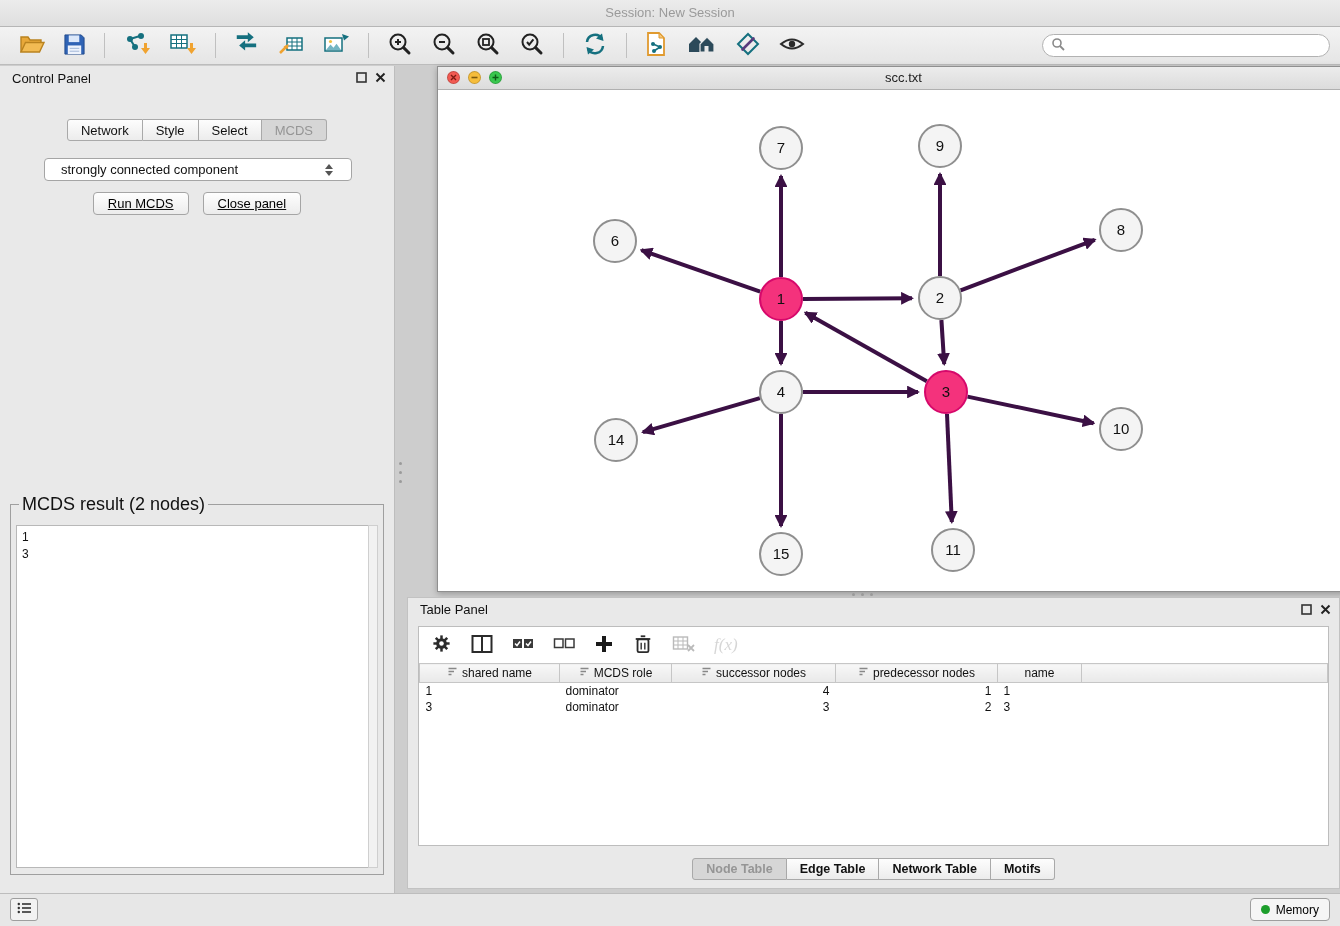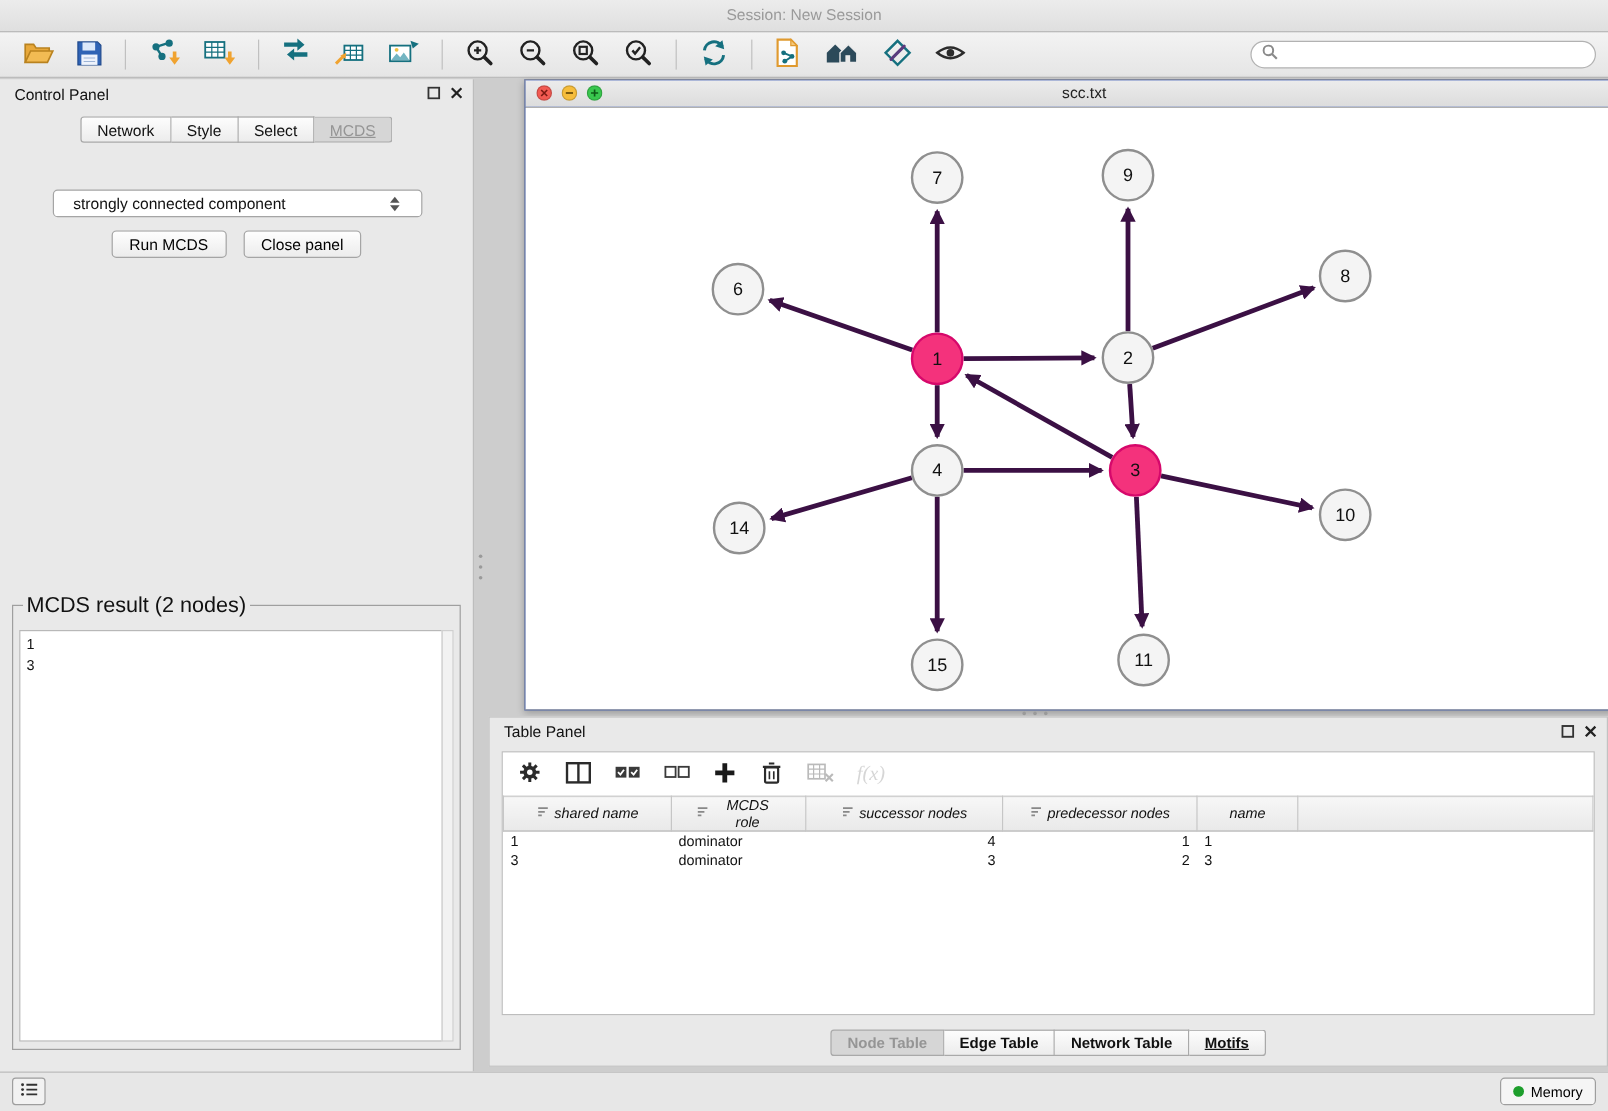--- a/index.html
+++ b/index.html
@@ -22,36 +22,36 @@
     border:1px solid #b2b2b2;border-radius:12px;height:23px;width:288px;
     padding:0 8px;box-sizing:border-box;}
   .search input{border:none;outline:none;flex:1;font-size:12px;background:transparent;margin-left:5px;}
 
   
   .control-panel{position:absolute;left:0;top:66px;width:395px;height:827px;
     background:#e9e9e9;border-right:1px solid #bdbdbd;box-sizing:border-box;}
   .cp-header{position:relative;height:26px;line-height:26px;font-size:13px;padding-left:12px;}
   .panel-icons{position:absolute;right:8px;top:5px;display:flex;gap:8px;}
   .panel-icons button{border:none;background:transparent;padding:0;cursor:pointer;display:flex;}
-  .seg{display:flex;}
+  .seg{display:flex;margin-top:22px;}
   .seg-btn{font-size:13px;padding:2px 13px;background:linear-gradient(#fdfdfd,#ececec);
     border:1px solid #a9a9a9;border-left:none;color:#111;cursor:pointer;height:22px;box-sizing:border-box;}
   .seg-btn:first-child{border-left:1px solid #a9a9a9;border-radius:3px 0 0 3px;}
-  .seg-btn:last-child{border-radius:0 3px 3px 0;text-decoration:underline;}
+  .seg-btn:last-child{border-radius:0 3px 3px 0;}
   .seg-btn.active{background:#d6d6d6;color:#959595;}
   .cp-tabs{position:absolute;top:31px;left:0;right:0;justify-content:center;}
   .cp-opt-label{position:absolute;top:71px;left:0;right:0;text-align:center;font-size:13px;}
   .cp-select{position:absolute;top:92px;left:44px;right:42px;height:23px;background:#fff;
     border:1px solid #a5a5a5;border-radius:4px;display:flex;align-items:center;
     font-size:13px;padding:0 16px;box-sizing:border-box;cursor:pointer;}
   .cp-select .stepper{margin-left:auto;display:flex;flex-direction:column;gap:2px;padding-right:2px;}
   .cp-select .stepper i{display:block;width:0;height:0;border-left:4px solid transparent;border-right:4px solid transparent;}
   .cp-select .stepper i.up{border-bottom:5px solid #555;}
   .cp-select .stepper i.down{border-top:5px solid #555;}
-  .cp-buttons{position:absolute;top:126px;left:0;right:0;display:flex;justify-content:center;gap:14px;}
+  .cp-buttons{position:absolute;top:126px;left:0;right:0;display:flex;justify-content:center;gap:14px;text-decoration:underline;}
   .pushbtn{font-size:13px;padding:3px 14px;background:linear-gradient(#fefefe,#ececec);
     border:1px solid #a5a5a5;border-radius:4px;cursor:pointer;}
   .result-box{position:absolute;left:10px;right:10px;top:428px;bottom:18px;margin:0;
     border:1px solid #9f9f9f;padding:4px;font-size:13px;}
   .result-box legend{font-size:18px;padding:0 3px;margin-left:4px;}
   .result-inner{position:absolute;left:5px;right:14px;top:10px;bottom:6px;background:#fff;
     border:1px solid #b8b8b8;font-size:12px;line-height:17px;padding:3px 5px;overflow:hidden;}
   .result-scroll{position:absolute;right:5px;top:10px;bottom:6px;width:8px;background:#f2f2f2;border:1px solid #cfcfcf;}
 
   
@@ -71,21 +71,21 @@
     background:#e9e9e9;box-sizing:border-box;border:1px solid #c2c2c2;}
   .tp-header{position:relative;height:24px;line-height:24px;font-size:13px;padding-left:12px;}
   .tp-inner{position:absolute;left:10px;right:10px;top:28px;bottom:42px;background:#fff;
     border:1px solid #bdbdbd;overflow:hidden;}
   .tp-toolbar{height:36px;display:flex;align-items:center;padding-left:10px;gap:15px;}
   .tp-toolbar .tbtn{margin:0;}
   .tbtn.disabled{opacity:.4;cursor:default;}
   .fx{font-family:Liberation Serif, serif;font-style:italic;font-size:17px;color:#9a9a9a;}
   table.data-table{border-collapse:collapse;width:100%;table-layout:fixed;font-size:12px;}
   table.data-table th{background:linear-gradient(#f7f7f7,#e9e9e9);border:1px solid #c6c6c6;
-    font-weight:normal;height:18px;padding:0 20px;font-style:italic;}
+    font-weight:normal;height:18px;padding:0 8px;}
   table.data-table th .th-flex{display:flex;align-items:center;justify-content:center;gap:4px;}
   table.data-table td{height:16px;padding:0 6px;border:none;}
   td.ar{text-align:right;padding-right:16px;}
   td.al{text-align:left;}
   .table-tabs{position:absolute;left:0;right:0;bottom:8px;justify-content:center;}
   .table-tabs .seg-btn{font-weight:bold;font-size:12.5px;}
 
   
   .status-bar{position:absolute;left:0;bottom:0;width:100%;height:33px;background:#e7e7e7;
     border-top:1px solid #bdbdbd;box-sizing:border-box;}

